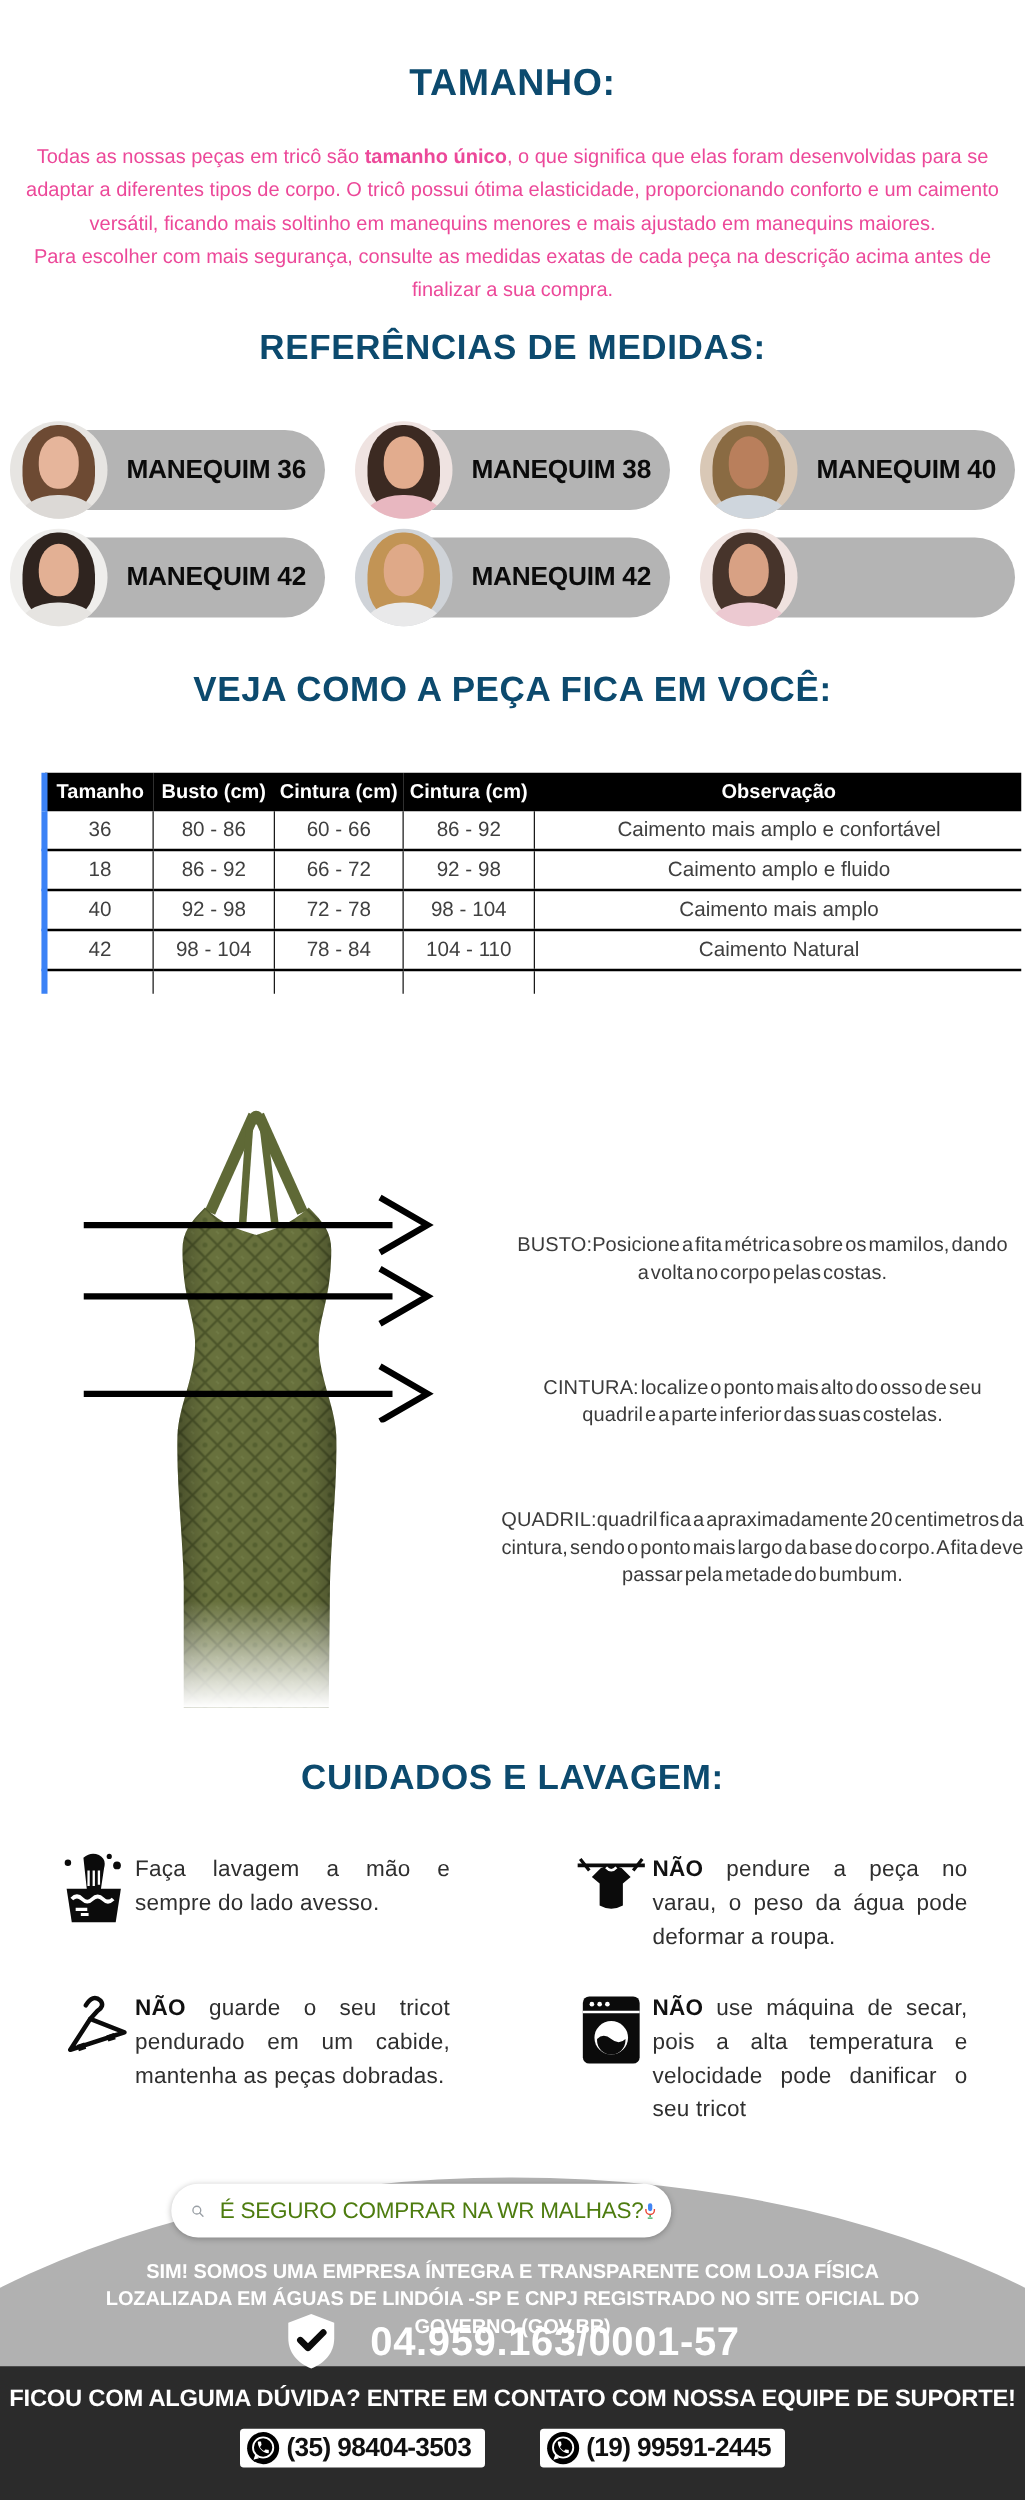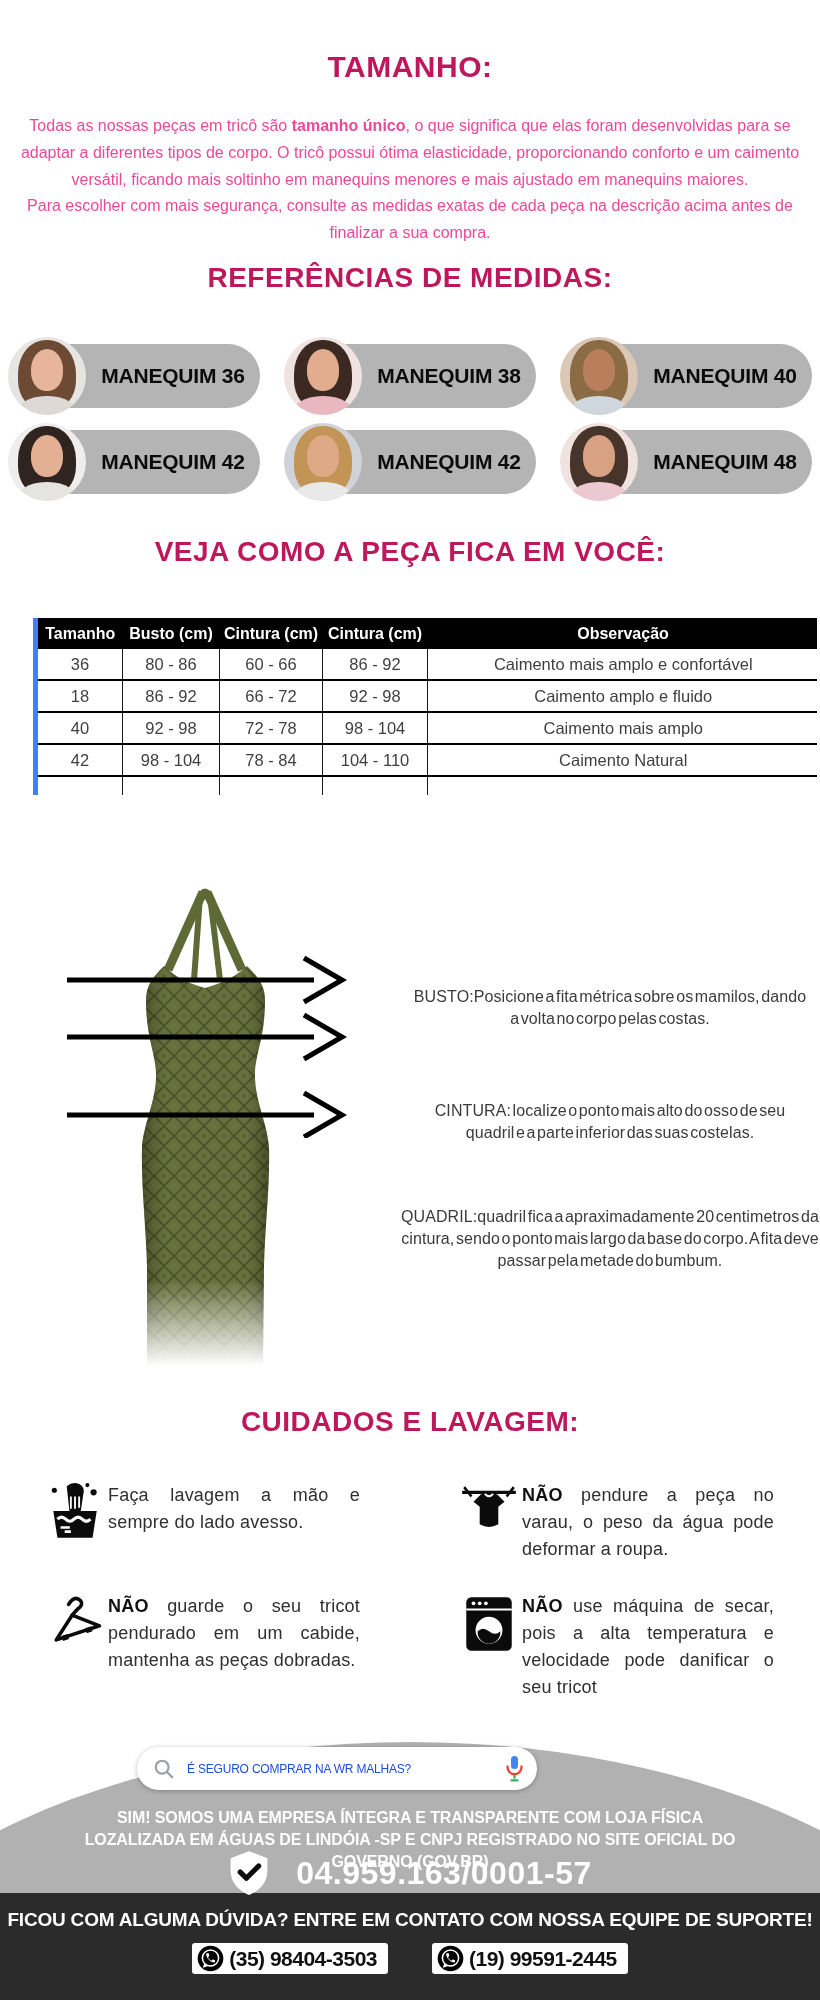--- a/index.html
+++ b/index.html
@@ -1,18 +1,18 @@
 <!DOCTYPE html>
 <html><head>
 <meta charset="utf-8">
 <style>
   html,body{margin:0;padding:0;background:#fff;}
   #page{position:relative;width:820px;height:2000px;background:#fff;overflow:hidden;
         font-family:"Liberation Sans",sans-serif;color:#111;}
-  .heading{position:absolute;left:0;width:100%;text-align:center;font-weight:700;color:#be185d;letter-spacing:.5px;}
+  .heading{position:absolute;left:0;width:100%;text-align:center;font-weight:700;color:#0c4a6e;letter-spacing:.5px;}
   .h-title{top:50px;font-size:30px;}
   .h-refs{top:262px;font-size:28px;}
   .h-veja{top:536px;font-size:28px;}
   .h-care{top:1406px;font-size:28px;}
   .para{position:absolute;left:20px;width:780px;text-align:center;font-size:16px;line-height:27px;color:#ec4899;}
   .p1{top:96px;} .p2{top:176px;}
 
   
   .pill-row{position:absolute;left:8px;width:804px;display:flex;justify-content:space-between;}
   .row1{top:337px;} .row2{top:423px;}
@@ -52,21 +52,21 @@
   .care-grid{position:absolute;left:14px;top:1482px;width:792px;display:grid;grid-template-columns:1fr 1fr;column-gap:36px;row-gap:30px;}
   .care-item{display:flex;gap:4px;align-items:flex-start;justify-content:center;}
   .care-icon{flex:0 0 58px;height:62px;}
   .care-text{width:252px;font-size:18px;line-height:27px;color:#2f2f2f;text-align:justify;letter-spacing:.2px;}
   .care-text b{font-weight:700;color:#111;}
 
   
   .blob{position:absolute;left:-200px;top:1742px;width:1220px;height:680px;background:#b1b1b1;border-radius:50%;z-index:1;}
   .search-bar{position:absolute;left:137px;top:1747px;width:400px;height:43px;background:#fff;border-radius:22px;
               display:flex;align-items:center;padding:0 12px 0 16px;box-shadow:0 1px 5px rgba(0,0,0,.28);z-index:3;box-sizing:border-box;}
-  .search-text{flex:1;font-size:12px;color:#1d4ed8;margin-left:12px;white-space:nowrap;letter-spacing:-.2px;}
+  .search-text{flex:1;font-size:18px;color:#4d7c0f;margin-left:12px;white-space:nowrap;letter-spacing:-.2px;}
   .trust-answer{position:absolute;left:70px;top:1807px;width:680px;text-align:center;font-weight:700;font-size:16px;line-height:22px;color:#fff;z-index:3;letter-spacing:-.1px;}
   .cnpj-row{position:absolute;left:0;top:1850px;width:100%;display:flex;align-items:center;justify-content:center;gap:10px;z-index:4;}
   .cnpj{font-size:32px;font-weight:700;color:#fff;letter-spacing:.5px;margin-left:16px;}
   .footer{position:absolute;left:0;top:1893px;width:100%;height:107px;background:#2b2b2b;z-index:2;}
   .footer-headline{margin:16px 6px 0 6px;text-align:center;color:#fff;font-weight:700;font-size:19px;letter-spacing:-.2px;}
   .phone-row{display:flex;justify-content:center;gap:44px;margin-top:12px;}
   .phone-chip{background:#fff;border-radius:3px;padding:2px 11px 2px 5px;display:flex;align-items:center;gap:5px;}
   .phone-number{font-size:21px;font-weight:700;color:#101010;letter-spacing:-.5px;}
 </style>
 </head>
@@ -117,21 +117,20 @@
       <div class="avatar av5">
           <span class="torso"></span>
         </div>
       <div class="pill-label">MANEQUIM 42</div>
     </div>
     <div class="pill">
       <div class="pill-bg"></div>
       <div class="avatar av6">
           <span class="torso"></span>
         </div>
-      <div class="pill-label">MANEQUIM 48</div>
     </div>
   </div>
 
   <div class="heading h-veja">VEJA COMO A PEÇA FICA EM VOCÊ:</div>
 
   <div class="table-clip">
     <table class="size">
       <colgroup>
           <col class="c1">
           <col class="c2">

